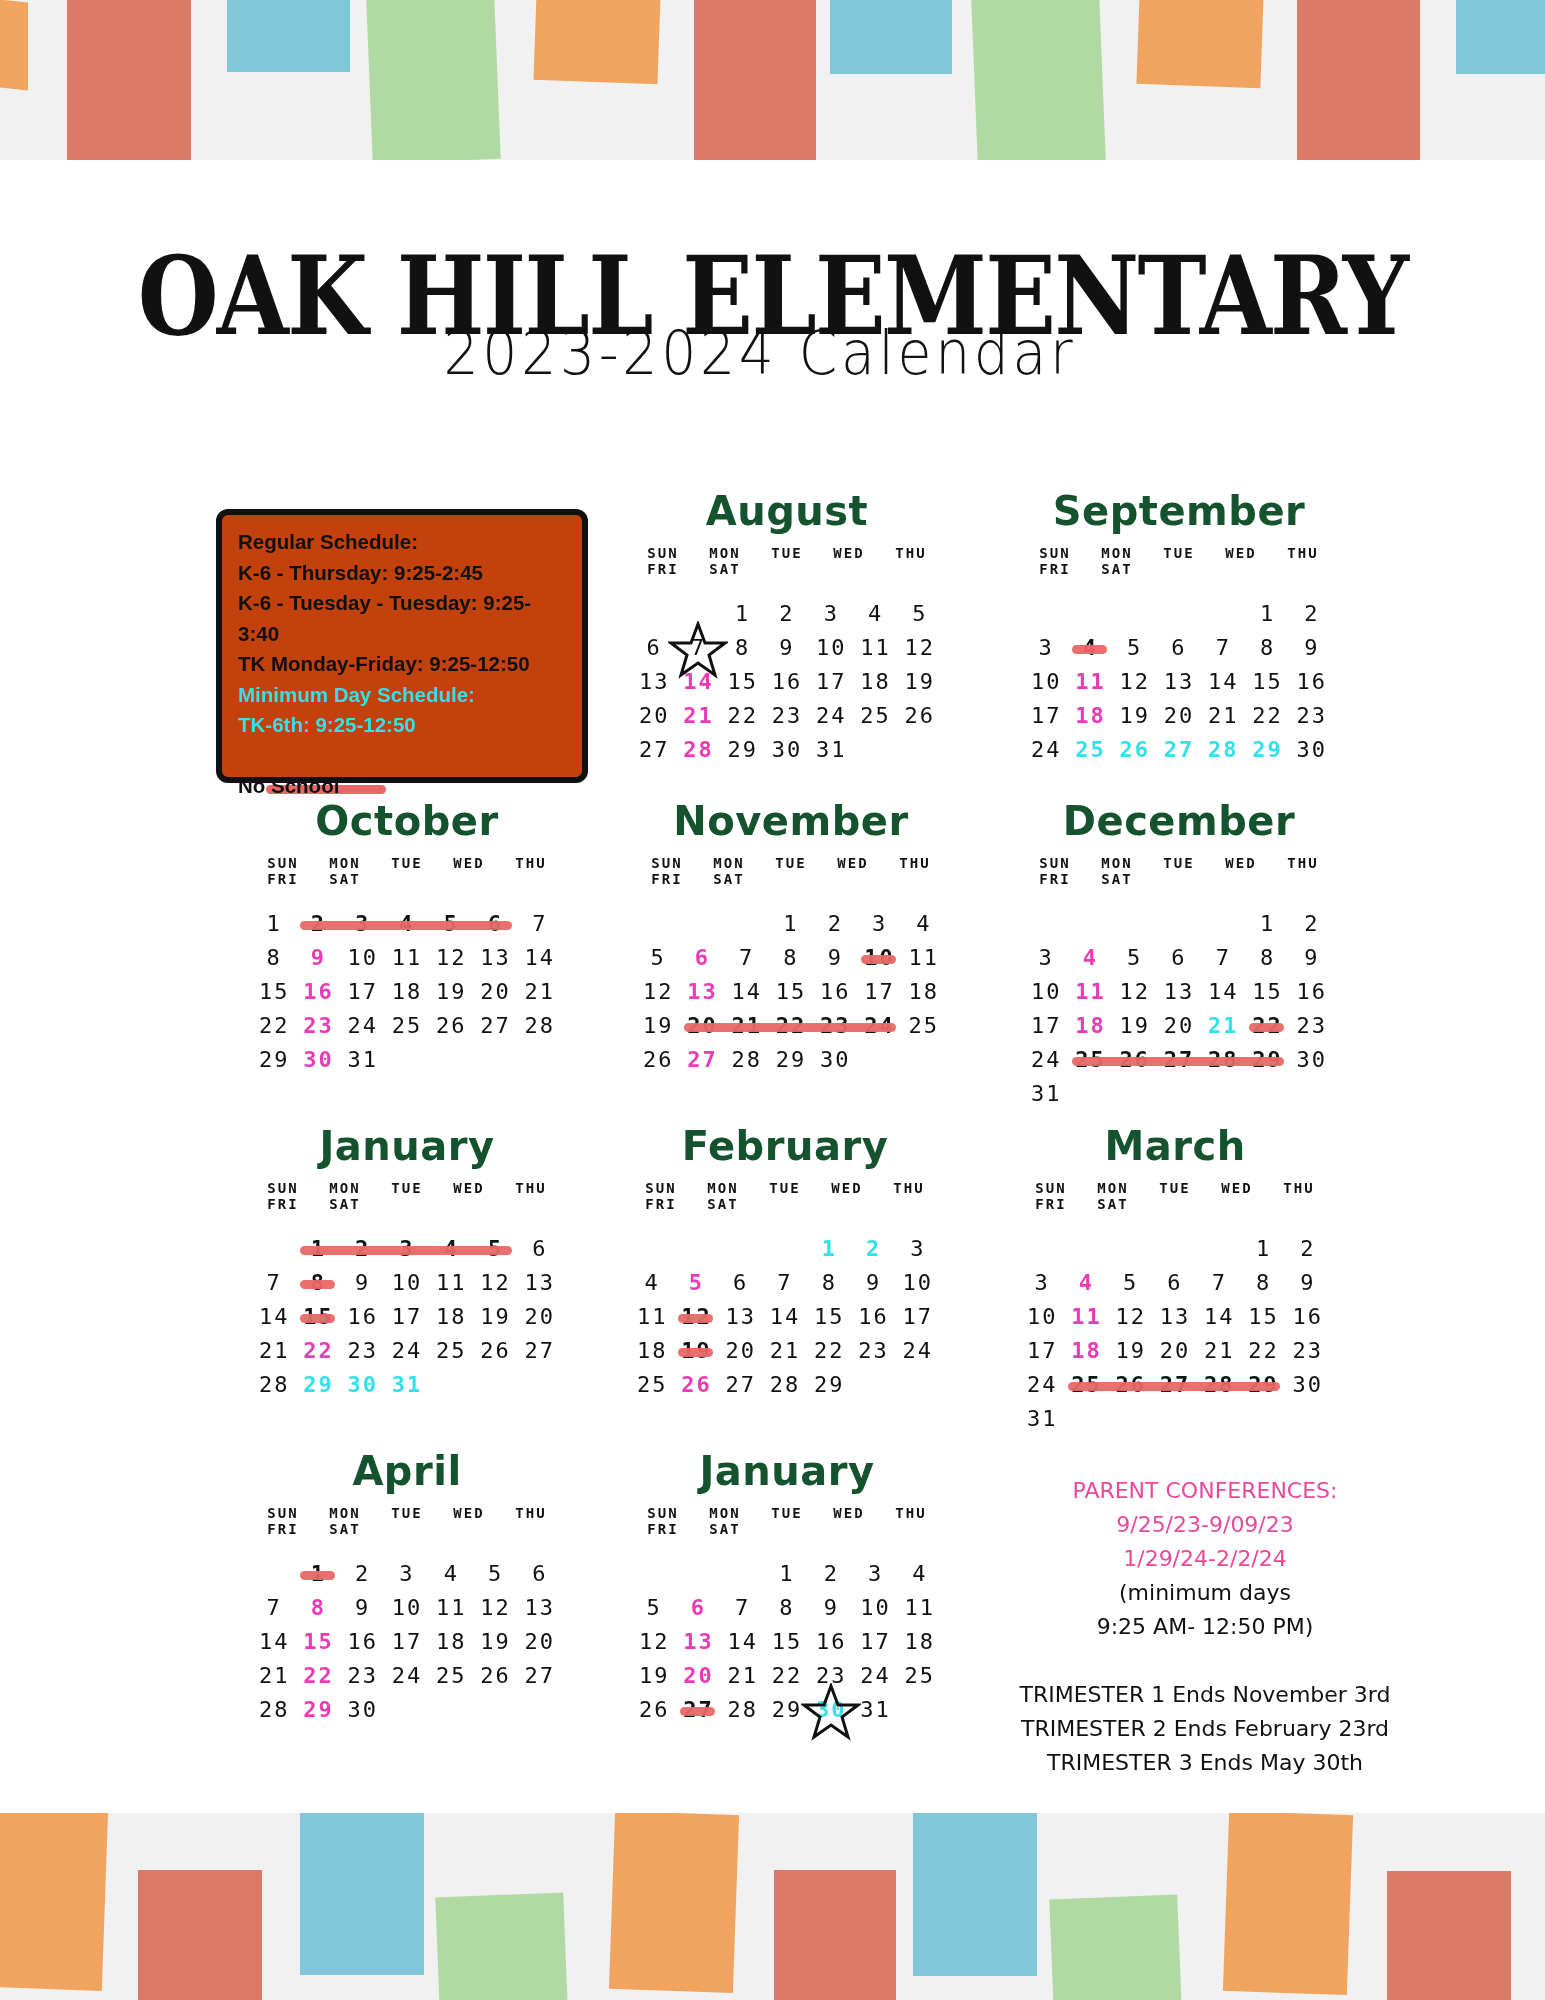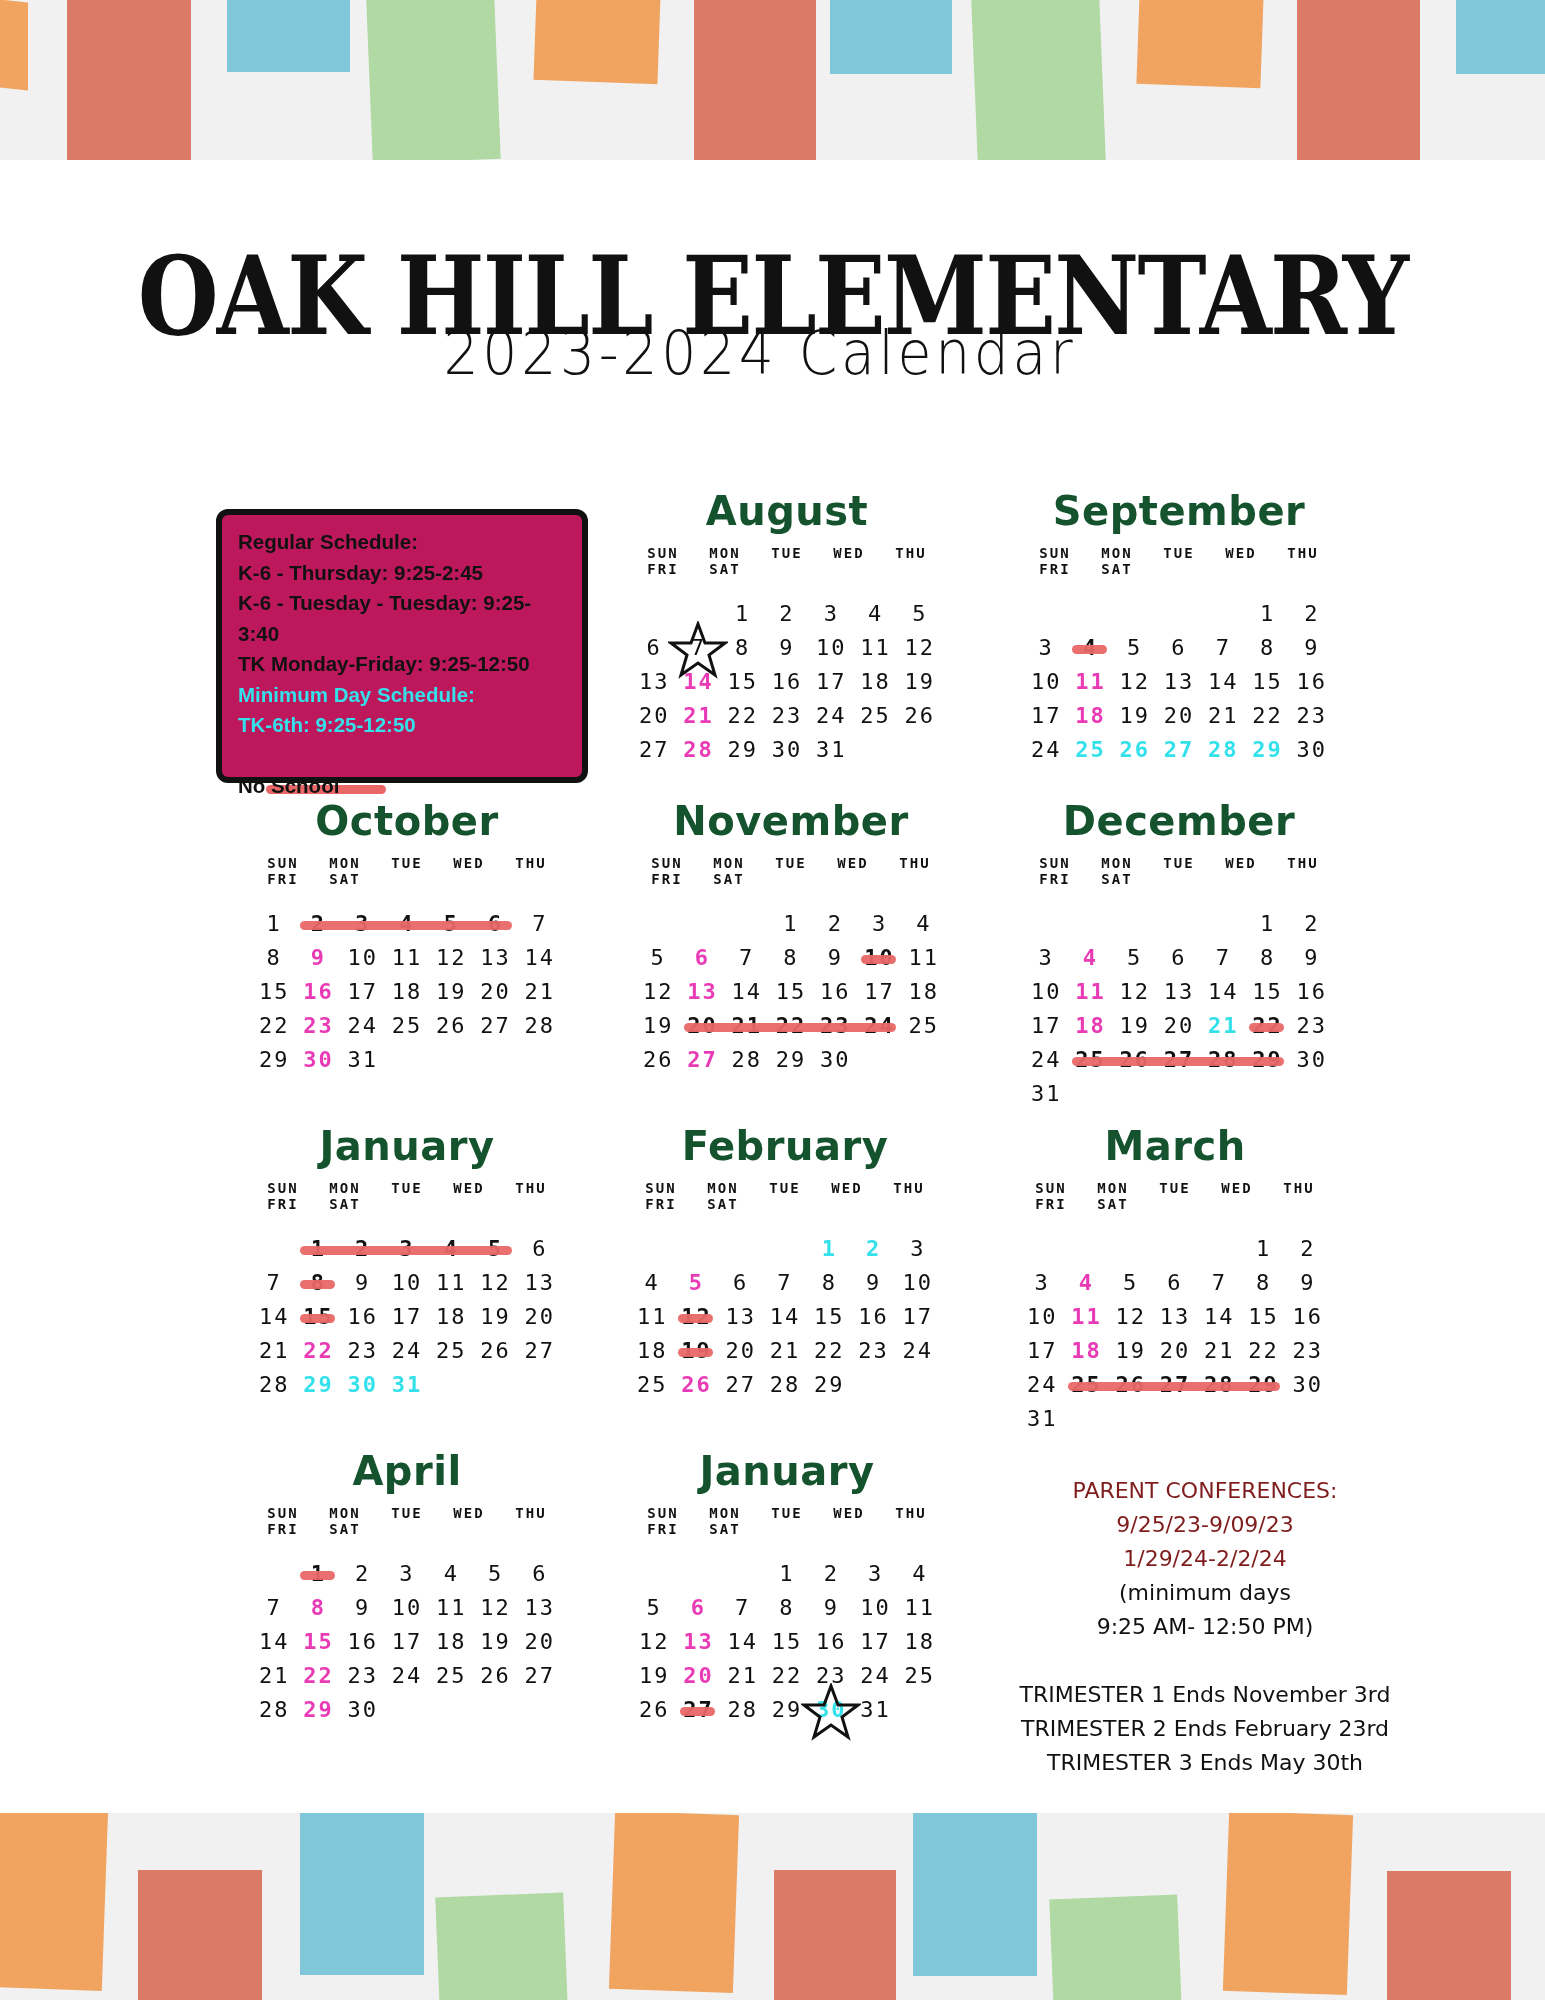--- a/index.html
+++ b/index.html
@@ -18,21 +18,21 @@
     transform:scaleX(0.86); transform-origin:center; color:#111; line-height:1.1;
   }
   .subtitle {
     position:absolute; left:0; width:1520px; top:318px; text-align:center;
     font-family:"DejaVu Sans", sans-serif; font-weight:200; font-size:60px; letter-spacing:4px;
     color:#111; transform:scaleX(0.92);
   }
 
   .legend-box {
     position:absolute; left:216px; top:509px; width:372px; height:274px;
-    border:6px solid #111; border-radius:12px; background:#be185d;
+    border:6px solid #111; border-radius:12px; background:#c2410c;
     font-family:"Liberation Sans", sans-serif; font-weight:bold; font-size:20.5px;
     padding:12px 16px; box-sizing:border-box; line-height:30.5px;
   }
   .legend-box .cy { color:#34e0ea; }
   .legend-box .gap { height:30px; }
   .ns { position:relative; display:inline-block; }
   .ns .bar { position:absolute; left:28px; top:14px; width:120px; height:9px; background:#e96767; border-radius:5px; z-index:0; }
   .ns span.t { position:relative; z-index:1;margin-top:32px; }
 
   .month { position:absolute; width:310px; }
@@ -44,21 +44,21 @@
   .dow span { text-align:center; font-family:"DejaVu Sans Mono", monospace; font-weight:bold; font-size:14px; letter-spacing:2px; color:#111; }
   .grid { display:grid; grid-template-columns:repeat(7, 1fr); margin-top:22px; row-gap:4px; position:relative; }
   .grid span { text-align:center; font-family:"DejaVu Sans Mono", monospace; font-size:22px; letter-spacing:2px; height:30px; line-height:30px; position:relative; z-index:1; }
   .grid span.pk { color:#e93bb5; font-weight:bold; }
   .grid span.cy { color:#34e0ea; font-weight:bold; }
   .grid span.ns { font-weight:bold; }
   .strike { position:absolute; height:9px; background:#e96767; border-radius:5px; z-index:2; opacity:0.95; }
   .star { position:absolute; z-index:3; }
 
   .notes { position:absolute; left:990px; top:1474px; width:430px; text-align:center; font-family:"DejaVu Sans", sans-serif; font-size:22px; line-height:34px; }
-  .notes .cy { color:#7f1d1d; }
+  .notes .cy { color:#ec4899; }
   .notes .gap { height:34px; }
 </style>
 </head>
 <body>
 
 <div class="band top">
   <div class="blk" style="left:-20px;top:0;width:48px;height:88px;background:#f1a45f;transform:skewY(6deg);"></div>
   <div class="blk" style="left:67px;top:0;width:124px;height:160px;background:#dc7a68;"></div>
   <div class="blk" style="left:227px;top:0;width:123px;height:72px;background:#80c8d9;"></div>
   <div class="blk" style="left:366px;top:-6px;width:128px;height:170px;background:#b0d9a3;transform:rotate(-2.3deg);transform-origin:top left;"></div>

